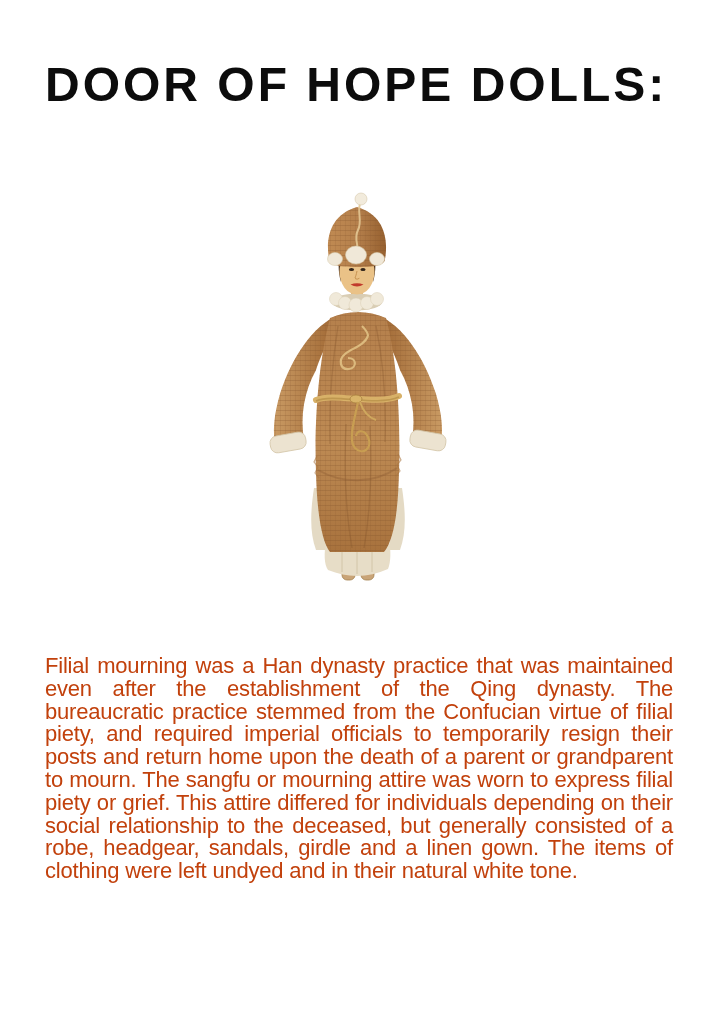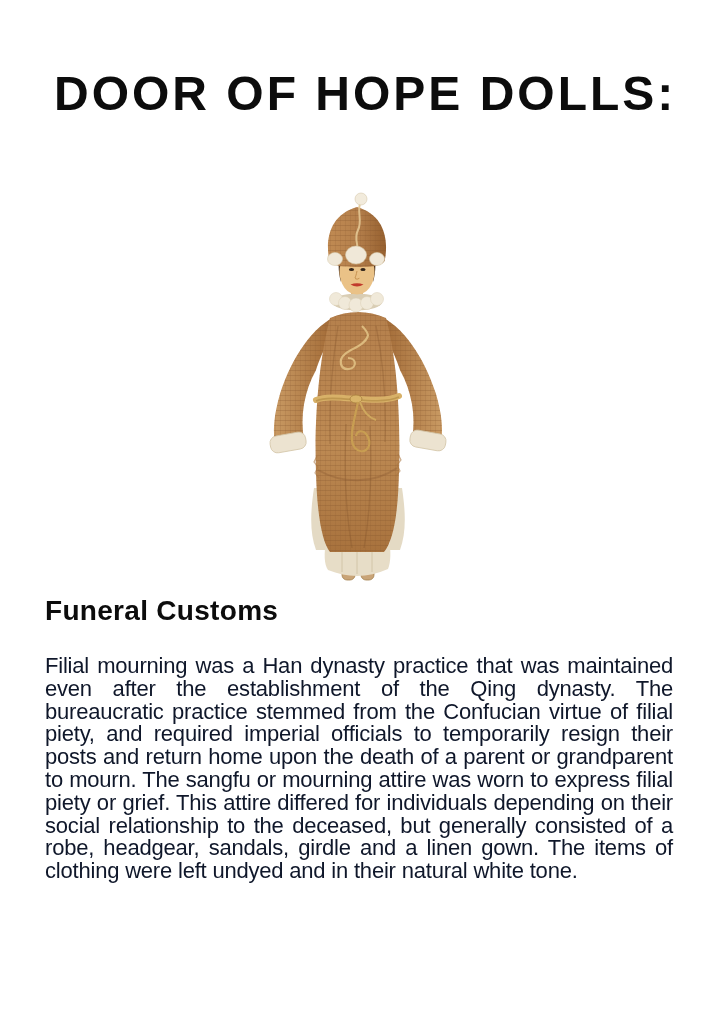--- a/index.html
+++ b/index.html
@@ -2,36 +2,36 @@
 <html><head>
 <meta charset="utf-8">
 <style>
   html,body{margin:0;padding:0;background:#ffffff;}
   body{
     width:718px;height:1019px;overflow:hidden;position:relative;
     font-family:"Liberation Sans", sans-serif;color:#0b0b0b;
   }
   .page{position:absolute;inset:0;background:#ffffff;}
   .title{
-    position:absolute;left:45px;top:60px;margin:9px;
+    position:absolute;left:45px;top:60px;margin:0;
     font-size:48px;line-height:50px;font-weight:bold;
     letter-spacing:3px;white-space:nowrap;color:#0c0c0c;
   }
   .title .title-line{display:block;}
   .doll-figure{
     position:absolute;left:258px;top:188px;width:200px;height:398px;margin:0;
   }
   .section-heading{
     position:absolute;left:45px;top:595px;margin:0;
     font-size:28px;line-height:32px;font-weight:bold;letter-spacing:0.3px;color:#0c0c0c;
   }
   .body-paragraph{
     position:absolute;left:45px;top:655px;width:628px;margin:0;
     font-size:22px;line-height:22.8px;text-align:justify;
-    letter-spacing:-0.2px;color:#0f172a;
+    letter-spacing:-0.2px;color:#c2410c;
   }
 </style>
 </head>
 <body>
 
 <div class="page">
 
   <h1 class="title">
     <span class="title-line">DOOR OF HOPE DOLLS:</span>
   </h1>
@@ -132,17 +132,16 @@
         <path d="M71,71 C67,48 74,26 99,19 C124,26 131,48 127,71 C127,76 120,79 99,79 C78,79 71,76 71,71 Z" fill="url(#weave)"></path>
         <path d="M103,13 C98,22 105,32 100,42 C95,52 102,58 99,66" stroke="#e3c794" stroke-width="2" fill="none" opacity="0.9"></path>
         <circle cx="103" cy="11" r="6" fill="#f2ebdc" stroke="#d6c9ad" stroke-width="0.6"></circle>
         <ellipse cx="98" cy="67" rx="10.5" ry="9" fill="#f0e8d8" stroke="#d9ccb0" stroke-width="0.6"></ellipse>
         <ellipse cx="77" cy="71" rx="7.5" ry="6.5" fill="#f0e8d8" stroke="#d9ccb0" stroke-width="0.6"></ellipse>
         <ellipse cx="119" cy="71" rx="7.5" ry="6.5" fill="#f0e8d8" stroke="#d9ccb0" stroke-width="0.6"></ellipse>
       </g>
     </svg>
   </figure>
 
-  <h2 class="section-heading">Funeral Customs</h2>
 
   <p class="body-paragraph">Filial mourning was a Han dynasty practice that was maintained even after the establishment of the Qing dynasty. The bureaucratic practice stemmed from the Confucian virtue of filial piety, and required imperial officials to temporarily resign their posts and return home upon the death of a parent or grandparent to mourn. The sangfu or mourning attire was worn to express filial piety or grief. This attire differed for individuals depending on their social relationship to the deceased, but generally consisted of a robe, headgear, sandals, girdle and a linen gown. The items of clothing were left undyed and in their natural white tone.</p>
 
 </div>
 
 </body></html>

